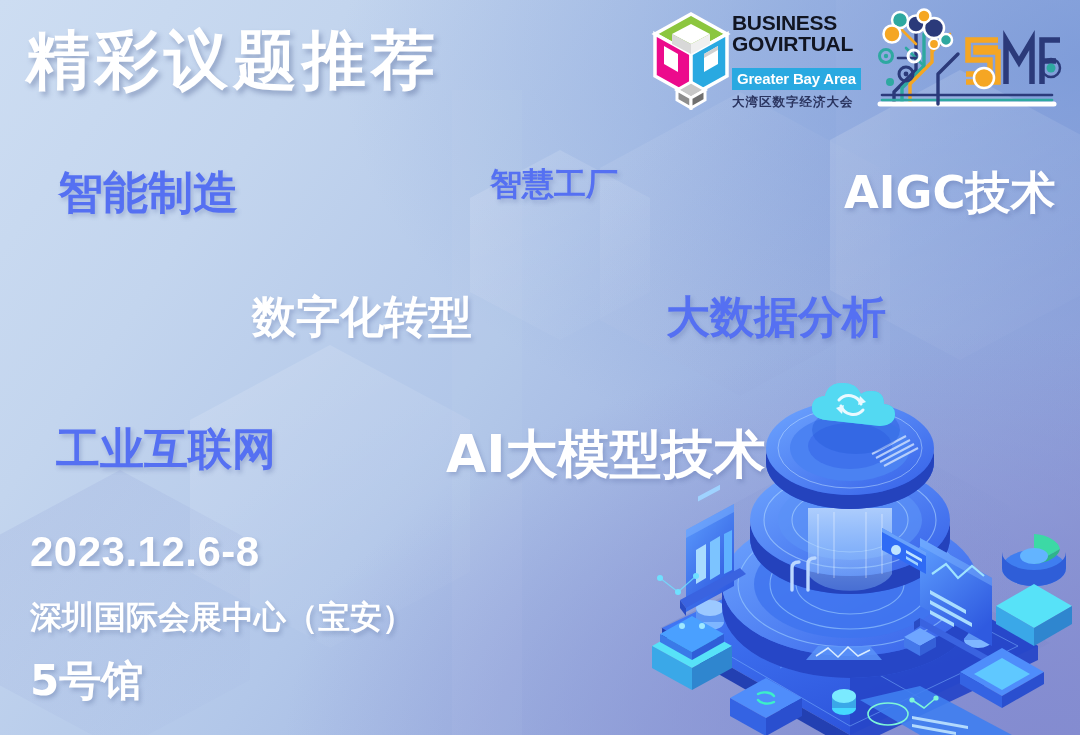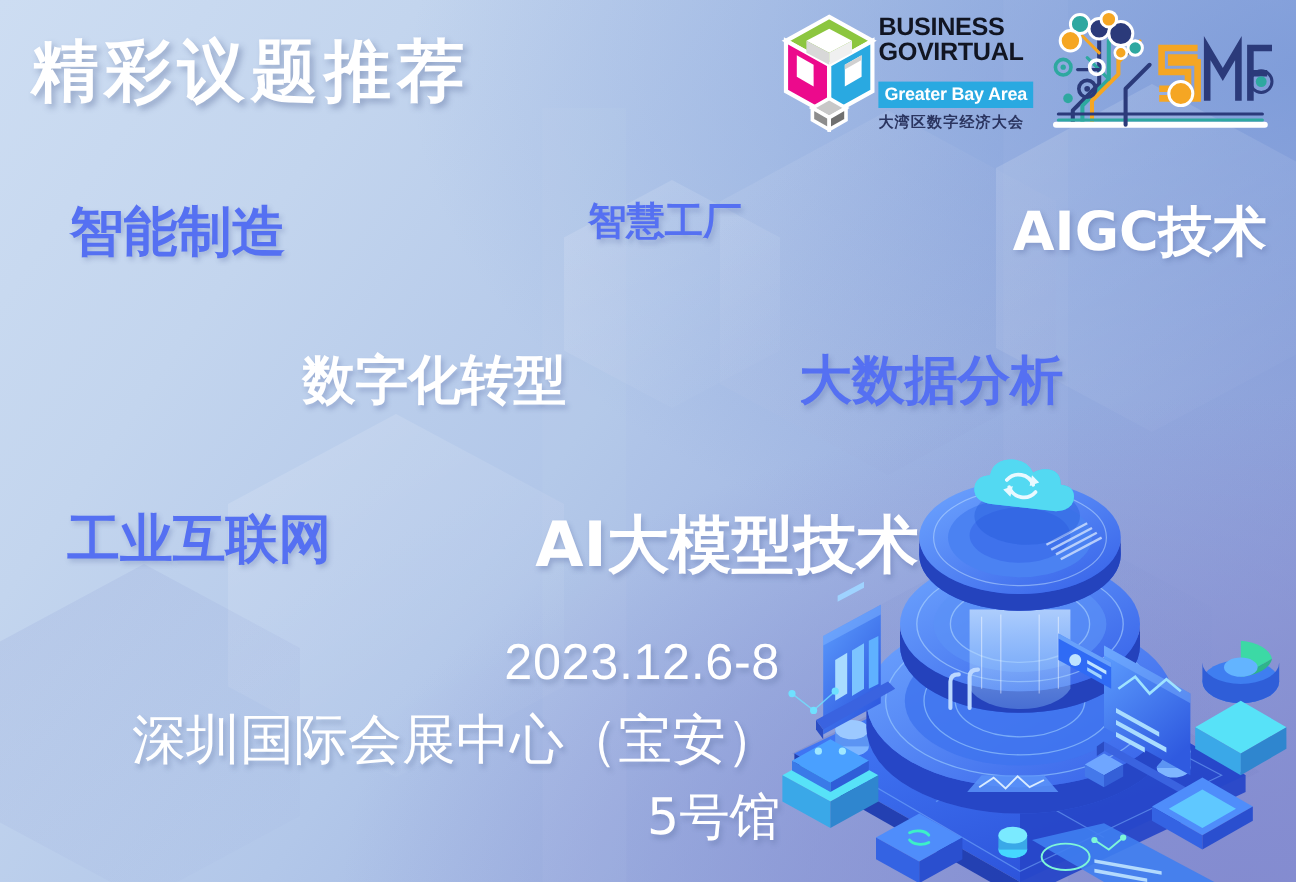--- a/index.html
+++ b/index.html
@@ -15,25 +15,25 @@
       linear-gradient(125deg, #cdddf2 0%, #c3d5ee 22%, #b2c7e9 46%, #9fb4e2 68%, #93a3da 86%, #8d95d2 100%);
   }
 
   
   .bgshapes{position:absolute;inset:0;pointer-events:none;}
 
   
   .header{position:absolute;left:0;top:0;width:1080px;height:130px;}
   #poster-title{
     position:absolute;left:26px;top:8px;
-    font-size:56px;line-height:104px;font-weight:700;color:#ffffff;
+    font-size:64px;line-height:104px;font-weight:700;color:#ffffff;
     letter-spacing:5px;
     text-shadow:3px 4px 5px rgba(70,90,140,0.38);
     white-space:nowrap;
-    font-family:Liberation Serif, serif;
+    font-family:Liberation Sans, sans-serif;
   }
 
   
   .gv-logo{position:absolute;left:648px;top:8px;width:215px;height:108px;}
   .gv-cube{position:absolute;left:0;top:2px;width:86px;height:100px;}
   .gv-text{position:absolute;left:84px;top:4px;width:135px;}
   .gv-line1,.gv-line2{
     font-size:21px;line-height:21px;font-weight:700;color:#111522;letter-spacing:-0.3px;
     font-family:"Liberation Sans",sans-serif;
   }
@@ -55,28 +55,27 @@
     position:absolute;white-space:nowrap;font-weight:700;
     font-family:"DejaVu Sans","Liberation Sans",sans-serif;
     margin-left:26px;
   }
   .topic.blue{color:#5570f2;text-shadow:2px 3px 4px rgba(80,100,160,0.30);}
   .topic.white{color:#ffffff;text-shadow:2px 3px 4px rgba(80,100,160,0.32);}
 
   
   .info{position:absolute;left:30px;top:524px;width:620px;}
   .info-line{
-    color:#ffffff;font-weight:400;white-space:nowrap;
+    color:#ffffff;font-weight:700;white-space:nowrap;
     text-shadow:2px 3px 4px rgba(80,100,150,0.33);
     font-family:"DejaVu Sans","Liberation Sans",sans-serif;
-    text-align:right;
   }
   #info-date{font-size:42px;line-height:56px;letter-spacing:0.5px;
     font-family:"Liberation Sans",sans-serif;}
-  #info-venue{font-size:45px;line-height:62px;margin-top:6px;}
+  #info-venue{font-size:32px;line-height:62px;margin-top:6px;}
   #info-hall{font-size:42px;line-height:58px;margin-top:4px;}
 
   
   .illustration{position:absolute;left:620px;top:378px;width:460px;height:357px;}
 </style>
 </head>
 <body>
 
 <div id="poster">
 

